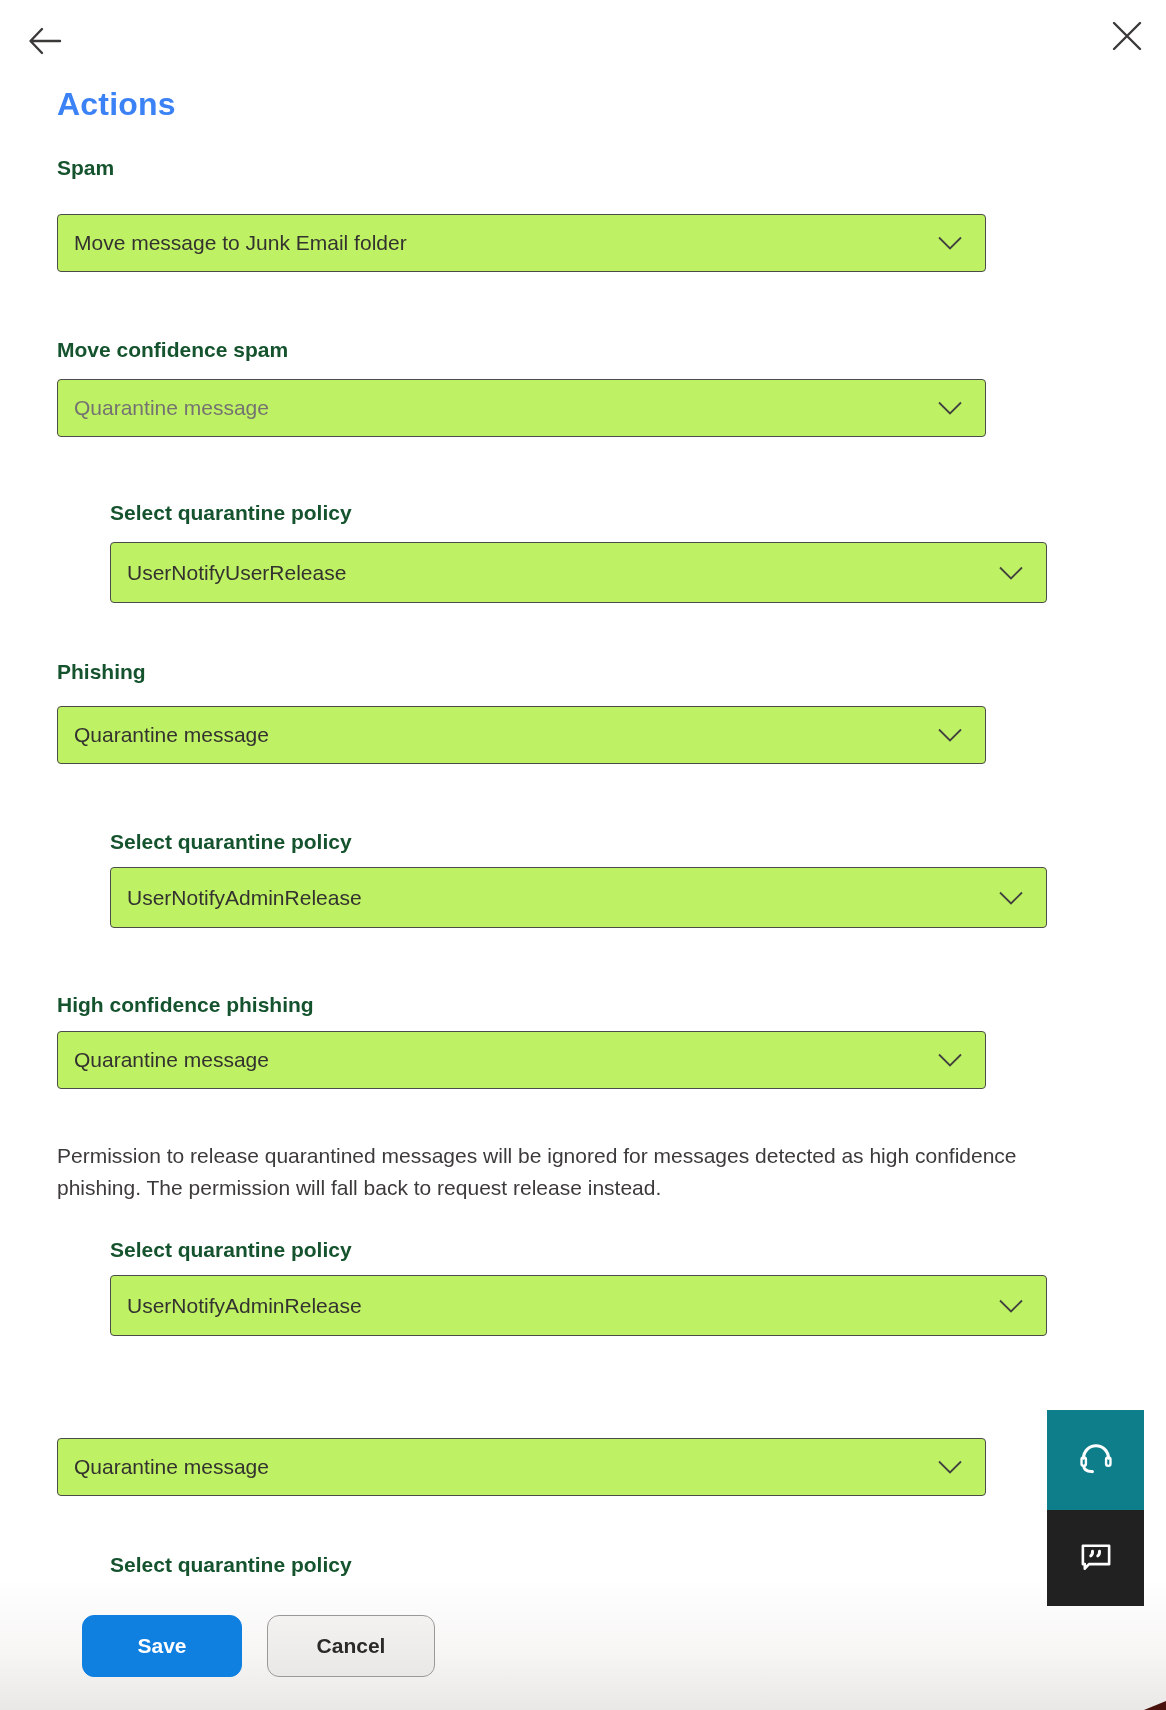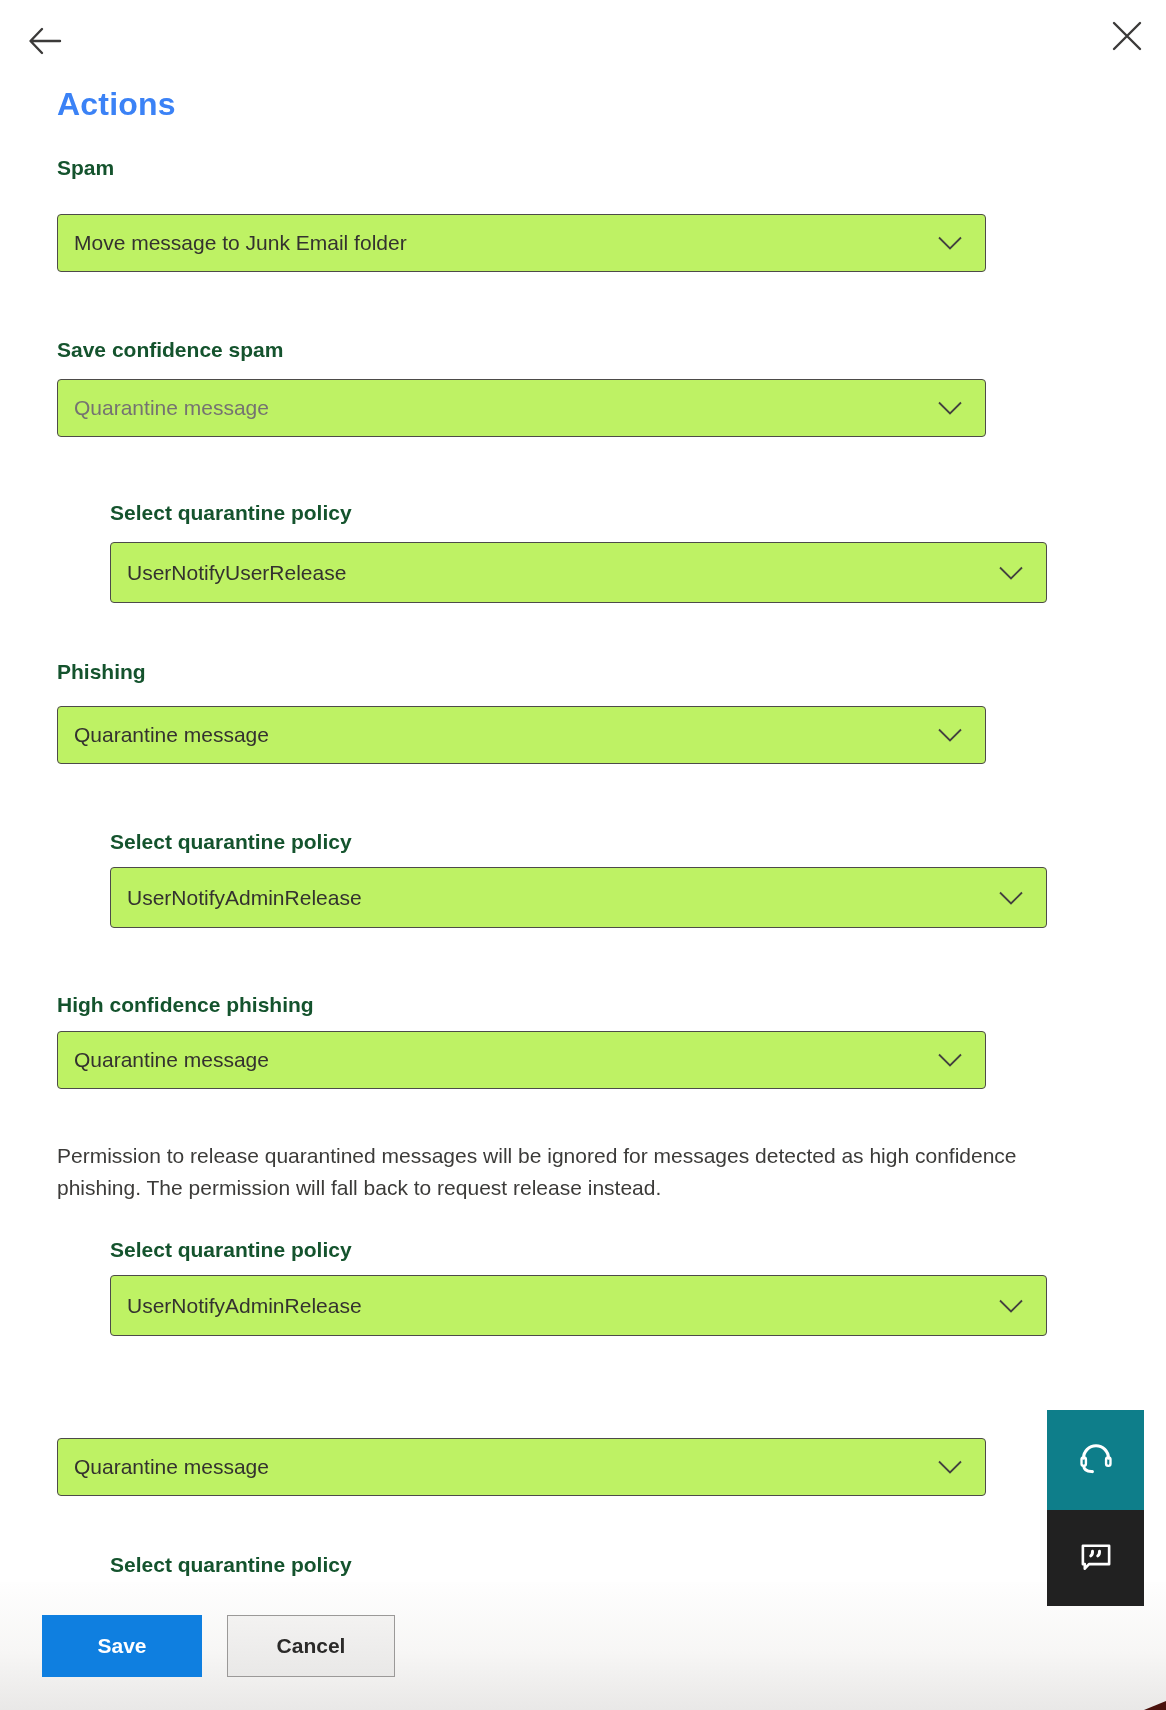--- a/index.html
+++ b/index.html
@@ -99,22 +99,23 @@
     height: 128px;
     background: linear-gradient(180deg, #fefefe 0%, #f7f6f5 55%, #e9e8e7 100%);
   }
   .btn {
     position: absolute;
     top: 33px;
     height: 62px;
     font-family: "Liberation Sans", sans-serif;
     font-size: 21px;
     font-weight: 600;
-    border-radius: 0;
-    cursor: pointer;
+    border-radius: 12px;
+    cursor: pointer;
+    margin-left: 40px;
   }
   .btn-save {
     left: 42px;
     width: 160px;
     background: #0f7fe0;
     border: 1px solid #0f7fe0;
     color: #ffffff;
   }
   .btn-cancel {
     left: 227px;
@@ -176,21 +177,21 @@
   <div class="field-label lvl1" style="top:156px">Spam</div>
   <div class="dropdown main" style="top:214px">
     <span class="value">Move message to Junk Email folder</span>
     <span class="chevron">
       <svg width="26" height="15" viewBox="0 0 26 15">
           <path d="M2 2 L13 13 L24 2" fill="none" stroke="#44423f" stroke-width="1.8"></path>
         </svg>
     </span>
   </div>
 
-  <div class="field-label lvl1" style="top:338px">Save confidence spam</div>
+  <div class="field-label lvl1" style="top:338px">Move confidence spam</div>
   <div class="dropdown main" style="top:379px">
     <span class="value muted">Quarantine message</span>
     <span class="chevron">
       <svg width="26" height="15" viewBox="0 0 26 15">
           <path d="M2 2 L13 13 L24 2" fill="none" stroke="#44423f" stroke-width="1.8"></path>
         </svg>
     </span>
   </div>
 
   <div class="field-label lvl2" style="top:501px">Select quarantine policy</div>

